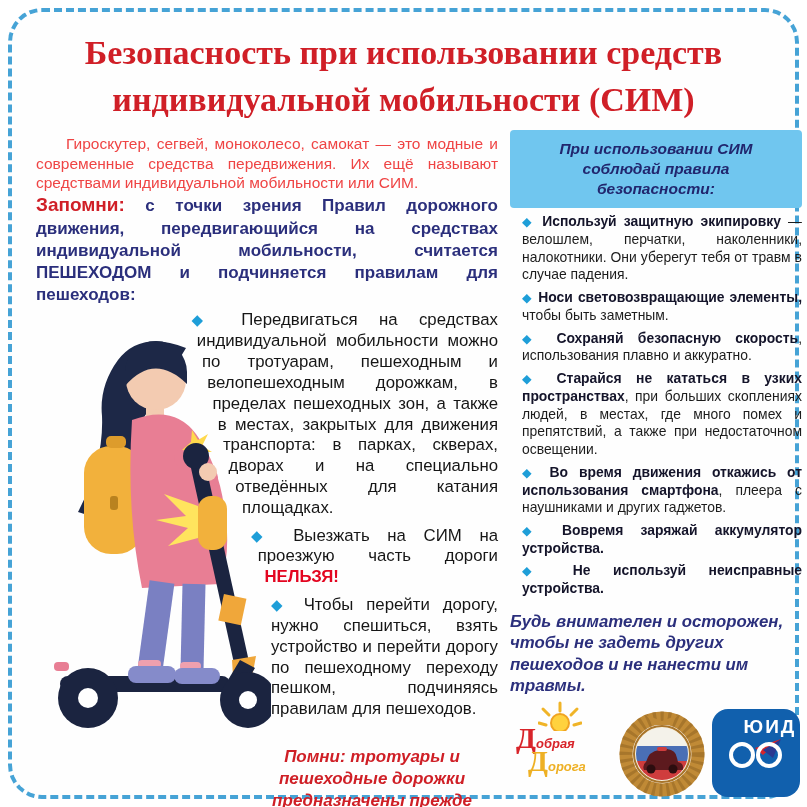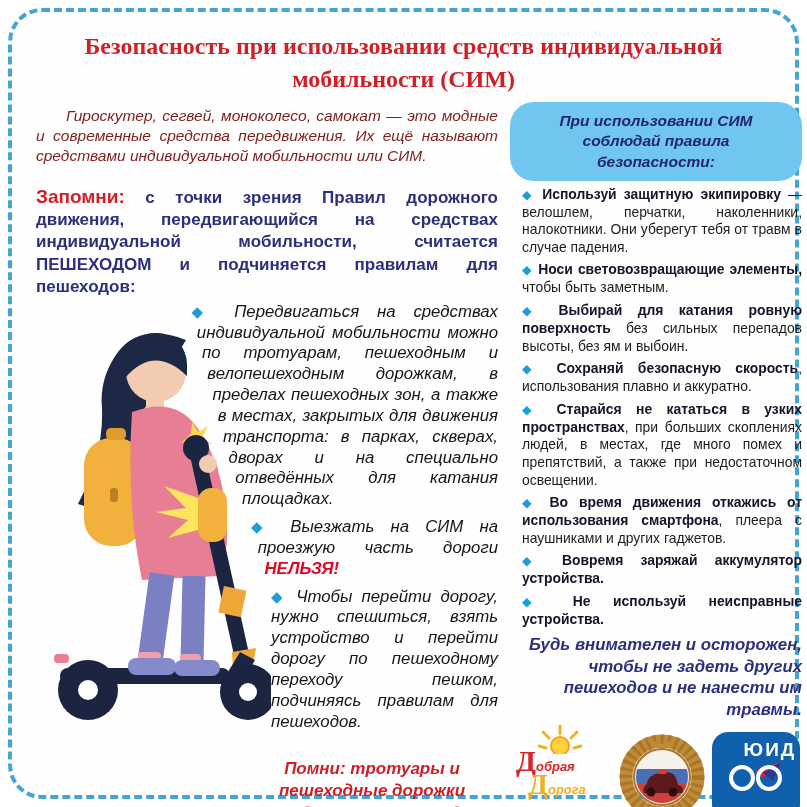--- a/index.html
+++ b/index.html
@@ -11,70 +11,69 @@
   .poster{
     position:absolute;left:8px;top:8px;right:8px;bottom:8px;
     border:4px dashed #46a3d6;border-radius:34px;
     background:#fefefe;box-sizing:border-box;
     padding:10px 16px 8px 16px;
   }
   
   .title{
     font-family:"Liberation Serif","DejaVu Serif",serif;
     font-weight:bold;color:#d01f27;text-align:center;
-    font-size:24px;line-height:1.38;max-width:710px;margin:8px auto 6px auto;
+    font-size:34px;line-height:1.38;max-width:710px;margin:8px auto 6px auto;
   }
   
   .content{display:flex;gap:12px;padding:0 8px;}
   .col-left{width:462px;flex:0 0 462px;}
   .col-right{width:292px;flex:0 0 292px;}
 
   
   .intro{
-    font-style:italic;font-size:15.5px;line-height:1.28;color:#7f1d1d;
+    font-size:15.5px;line-height:1.28;color:#ef4444;
     text-align:justify;text-indent:30px;margin-top:4px;
   }
   .zapomni{
-    margin-top:19px;font-weight:bold;font-size:17px;line-height:1.3;
+    margin-top:0;font-weight:bold;font-size:17px;line-height:1.3;
     text-align:justify;color:#2b2f7c;
   }
   .zapomni .lbl{color:#d01f27;font-size:19px;}
   .fig-wrap{margin-top:4px;}
   .figure{
     float:left;width:235px;height:420px;
     shape-outside:polygon(0 0,64% 0,81% 38%,100% 71%,100% 100%,0 100%);
   }
   .lb{
     font-size:16.8px;line-height:1.24;color:#161616;text-align:justify;
     margin:0 0 7px 0;
-    font-style:italic;
   }
   .lb .dia{color:#1e9ed8;font-size:15px;}
   .lb .alert{color:#e30520;font-weight:bold;margin-top:32px;}
   .reminder{
     width:252px;margin-left:auto;margin-top:26px;
     font-weight:bold;font-style:italic;color:#cf1f26;
     font-size:17px;line-height:1.3;text-align:center;
   }
 
   
   .pill{
-    background:#70c6ef;border-radius:24px;padding:9px 14px;
+    background:#70c6ef;border-radius:4px;padding:9px 14px;
     text-align:center;font-weight:bold;font-style:italic;
     color:#21266e;font-size:15.5px;line-height:1.3;
   }
   .rb{
     font-size:13.9px;line-height:1.27;color:#1c1c1c;text-align:justify;
     margin:5px 0 0 12px;
   }
   .rb .dia{color:#1e9ed8;font-size:12.5px;}
   .rb .b{font-weight:bold;color:#14142a;}
   .caution{
-    margin-top:6px;font-weight:bold;font-style:italic;color:#2b2f7c;
-    font-size:16.8px;line-height:1.28;text-align:right;
+    margin-top:13px;font-weight:bold;font-style:italic;color:#2b2f7c;
+    font-size:16.8px;line-height:1.28;
   }
   
   .logos{display:flex;align-items:center;justify-content:space-between;margin-top:8px;padding:0 2px;}
   .ddd{position:relative;width:100px;height:96px;}
   .ddd .sun{position:absolute;left:26px;top:-4px;}
   .ddd-rows{position:absolute;left:0;top:22px;}
   .ddd-row{display:flex;align-items:baseline;font-weight:bold;line-height:.78;}
   .ddd-row .init{font-size:29px;font-family:"Liberation Serif",serif;}
   .ddd-row .rest{font-size:13px;font-style:italic;}
   .ddd-row.r0{color:#d8242a;margin-left:4px;}
@@ -168,21 +167,20 @@
 
       </div>
     </div>
 
     <div class="col-right">
 
       <div class="pill">При использовании СИМ соблюдай правила безопасности:</div>
 
       <p class="rb"><span class="dia">◆</span> <span class="b">Используй защитную экипировку</span><span> — велошлем, перчатки, наколенники, налокотники. Они уберегут тебя от травм в случае падения.</span></p>
       <p class="rb"><span class="dia">◆</span> <span class="b">Носи световозвращающие элементы,</span><span> чтобы быть заметным.</span></p>
-      <p class="rb"><span class="dia">◆</span> <span class="b">Выбирай для катания ровную поверхность</span><span> без сильных перепадов высоты, без ям и выбоин.</span></p>
       <p class="rb"><span class="dia">◆</span> <span class="b">Сохраняй безопасную скорость</span><span>, использования плавно и аккуратно.</span></p>
       <p class="rb"><span class="dia">◆</span> <span class="b">Старайся не кататься в узких пространствах</span><span>, при больших скоплениях людей, в местах, где много помех и препятствий, а также при недостаточном освещении.</span></p>
       <p class="rb"><span class="dia">◆</span> <span class="b">Во время движения откажись от использования смартфона</span><span>, плеера с наушниками и других гаджетов.</span></p>
       <p class="rb"><span class="dia">◆</span> <span class="b">Вовремя заряжай аккумулятор устройства.</span><span></span></p>
       <p class="rb"><span class="dia">◆</span> <span class="b">Не используй неисправные устройства.</span><span></span></p>
 
       <div class="caution">Будь внимателен и осторожен, чтобы не задеть других пешеходов и не нанести им травмы.</div>
 
       <div class="logos">
 

